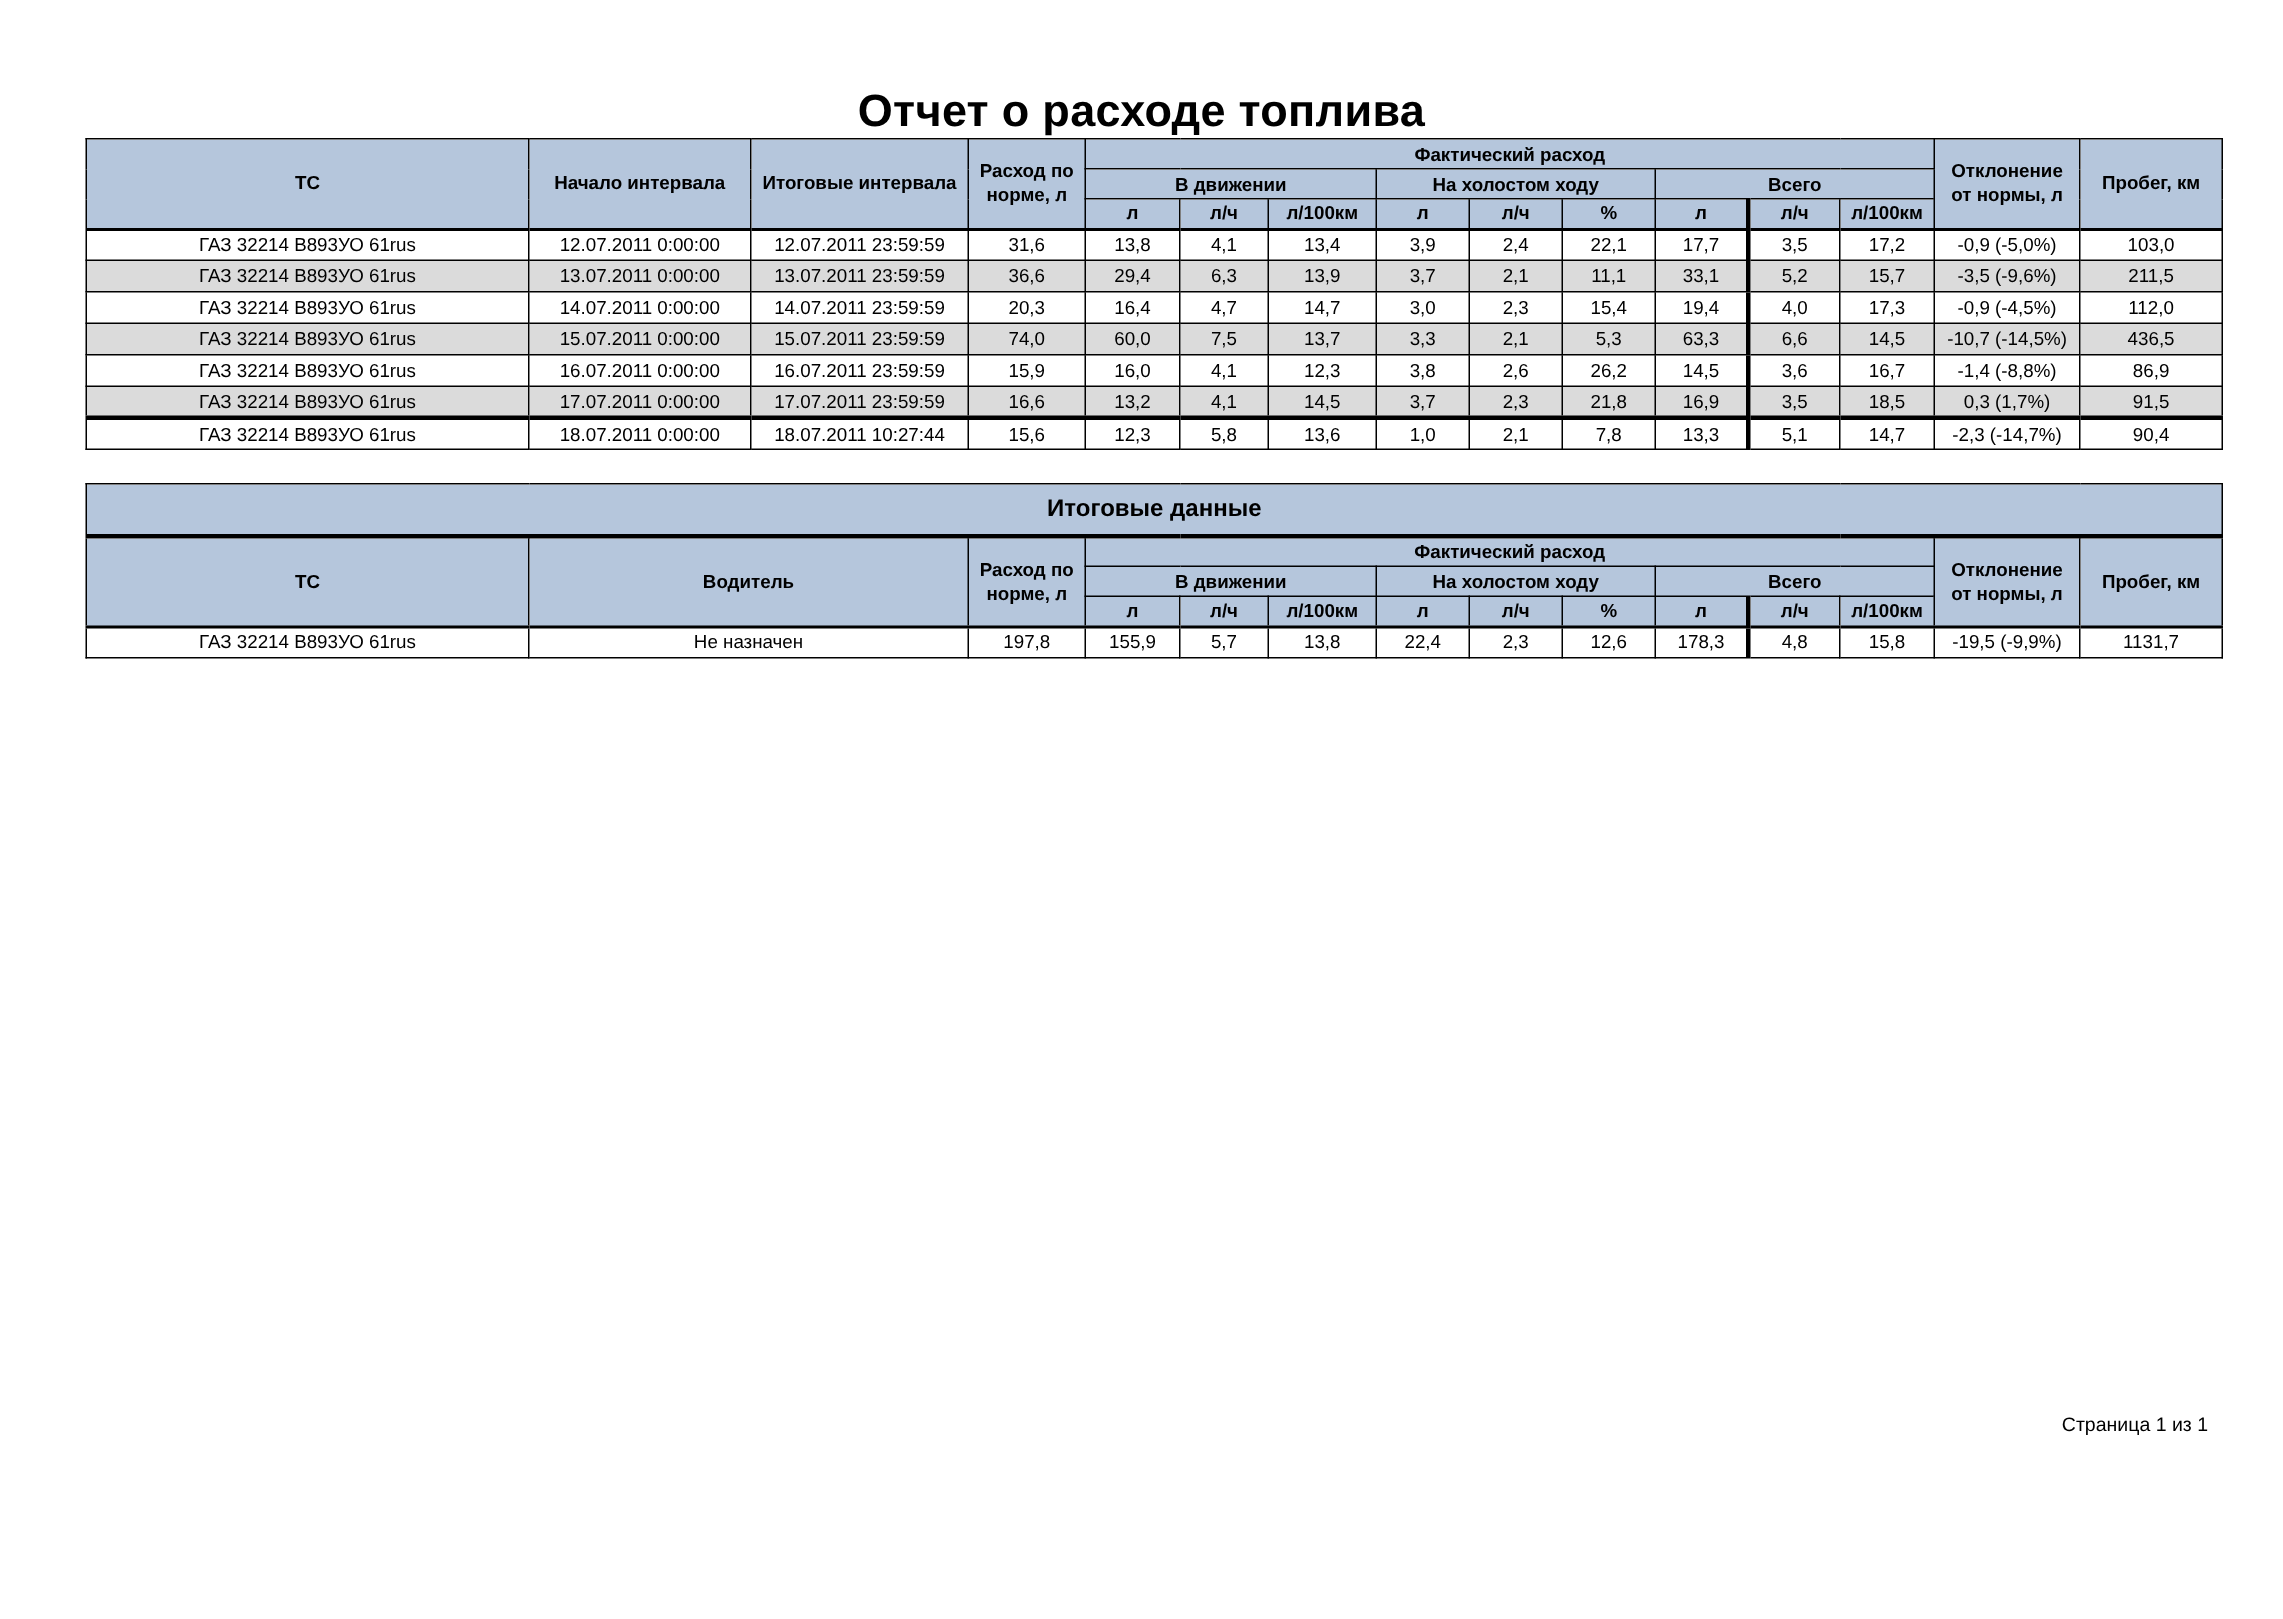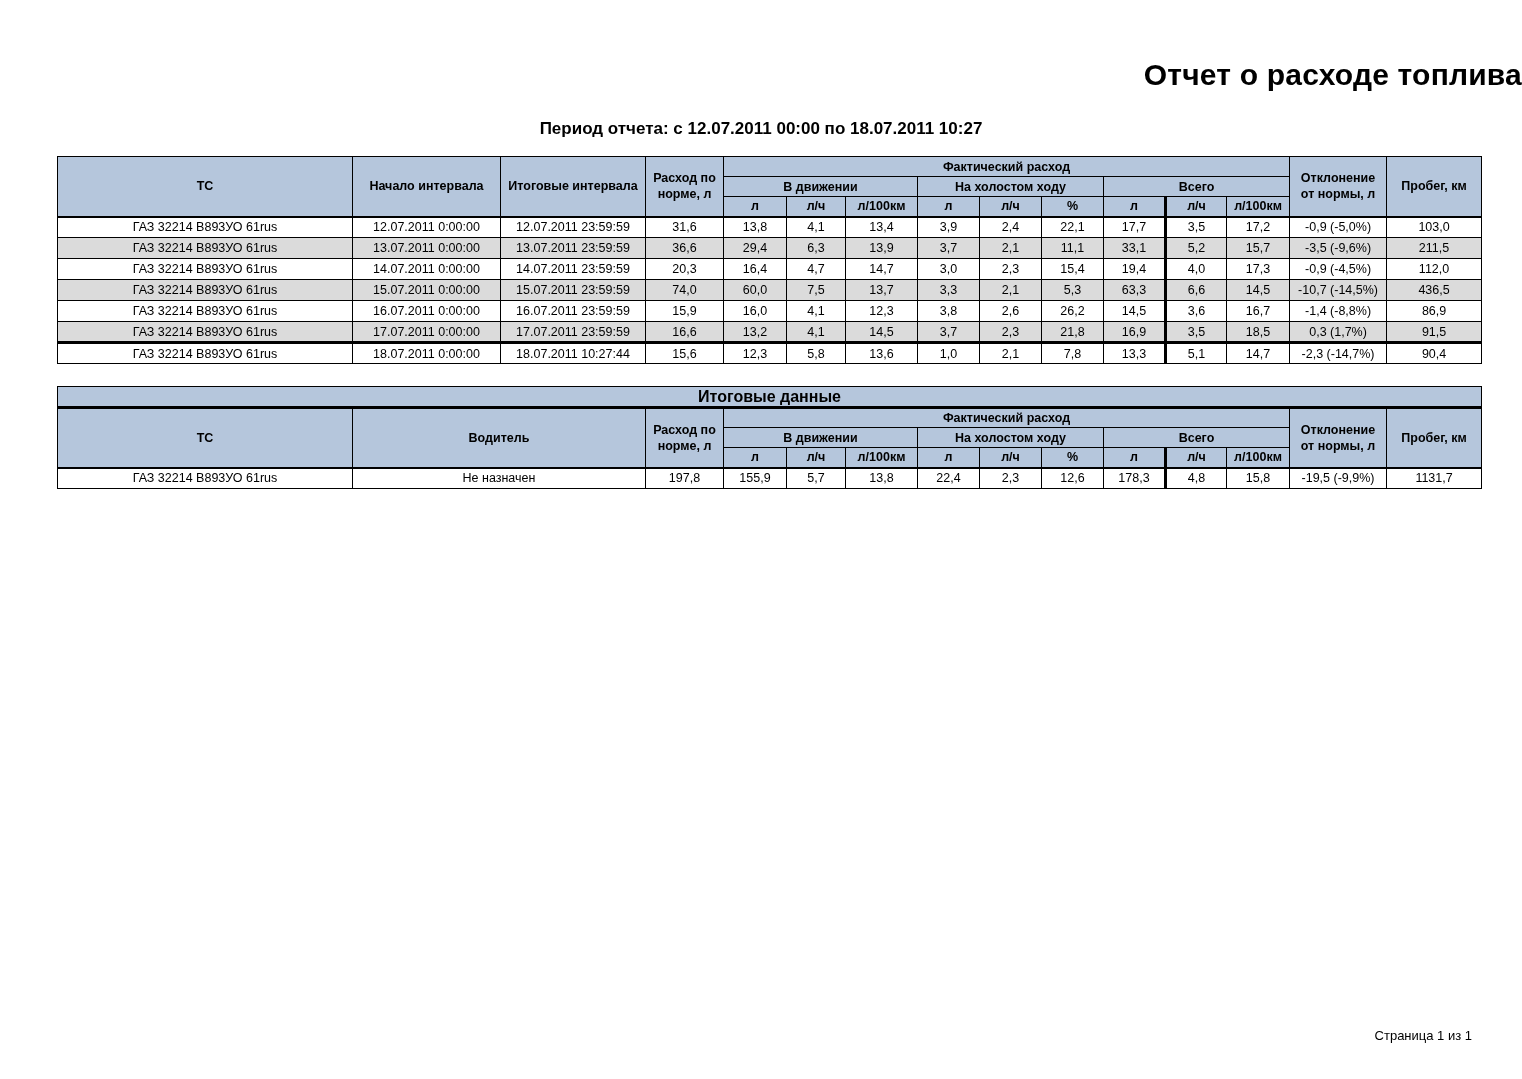--- a/index.html
+++ b/index.html
@@ -10,21 +10,21 @@
     background: #ffffff;
     font-family: "Liberation Sans", sans-serif;
     color: #000000;
     position: relative;
     overflow: hidden;
   }
   .page-title {
     margin: 58px 0 0 0;
     font-size: 30px;
     font-weight: bold;
-    text-align: right;
+    text-align: center;
     letter-spacing: 0.2px;
   }
   .page-subtitle {
     margin: 27px 0 17px 0;
     font-size: 17px;
     font-weight: bold;
     text-align: center;
   }
   table.report {
     margin: 0 0 0 57px;
@@ -56,37 +56,36 @@
   
   table.main tbody tr:last-child td { border-top: 3px solid #000000; }
   
   table.main td:nth-child(12),
   table.main thead tr.units-row th:nth-child(8) { border-left: 3px solid #000000; }
   table.summary td:nth-child(11),
   table.summary thead tr.units-row th:nth-child(8) { border-left: 3px solid #000000; }
   table.summary { margin-top: 22px; }
   table.summary tr.title-row th {
     font-size: 16px;
-    height: 21px;
+    height: 35px;
     border-bottom: 3px solid #000000;
   }
   .page-footer {
     position: absolute;
-    top: 1028px;
+    top: 942px;
     right: 50px;
     font-size: 13px;
   }
 </style>
 </head>
 <body>
 
 <div>
 
   <h1 class="page-title">Отчет о расходе топлива</h1>
-  <div class="page-subtitle">Период отчета: с 12.07.2011 00:00 по 18.07.2011 10:27</div>
 
   <table class="report main">
     <colgroup>
       <col style="width:295px">
         <col style="width:148px">
         <col style="width:145px">
         <col style="width:78px">
       <col style="width:63px">
         <col style="width:59px">
         <col style="width:72px">

